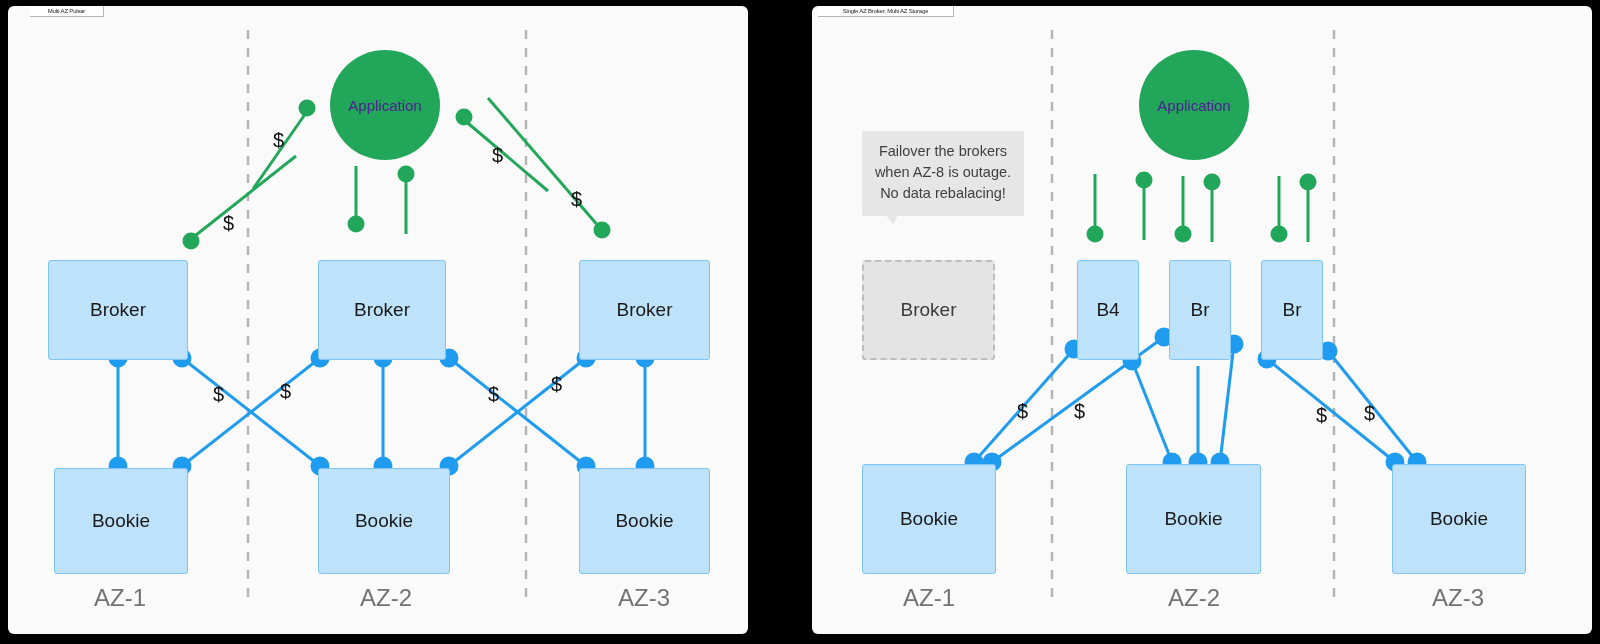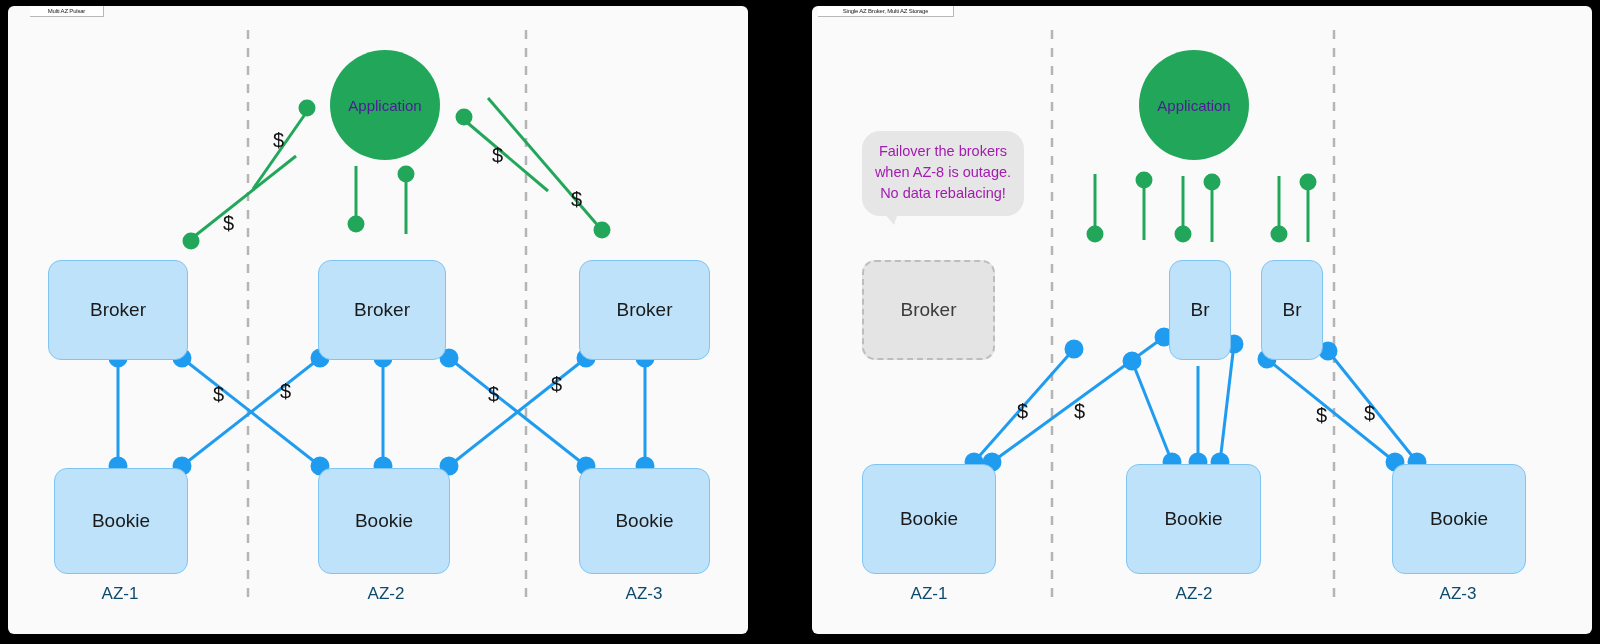--- a/index.html
+++ b/index.html
@@ -56,54 +56,54 @@
   .node {
     position: absolute;
     display: flex;
     align-items: center;
     justify-content: center;
     z-index: 10;
   }
   .box {
     background: #bfe2fb;
     border: 1px solid #7fc4f2;
-    border-radius: 13px;
+    border-radius: 3px;
     color: #1a1a1a;
     font-size: 19px;
   }
   .box.narrow { font-size: 19px; }
   .box.failed {
     background: #e4e4e4;
     border: 2px dashed #bdbdbd;
     color: #3c3c3c;
   }
   .circle {
     background: #22a75a;
     border-radius: 50%;
     color: #4c1d95;
     font-size: 15px;
   }
   .az-label {
     position: absolute;
-    color: #0c4a6e;
-    font-size: 17px;
+    color: #737373;
+    font-size: 24px;
     text-align: center;
     z-index: 10;
   }
   .dollar {
     position: absolute;
     color: #111111;
     font-size: 20px;
     z-index: 12;
   }
   .callout {
     position: absolute;
     background: #e6e6e6;
-    border-radius: 18px;
-    color: #a21caf;
+    border-radius: 1px;
+    color: #404040;
     font-size: 14.5px;
     line-height: 21px;
     text-align: center;
     padding: 10px 12px 12px 12px;
     z-index: 15;
   }
   .callout .tail {
     position: absolute;
     bottom: -9px; left: 22px;
     width: 0; height: 0;
@@ -275,20 +275,23 @@
         <div>Failover the brokers</div>
         <div>when AZ-8 is outage.</div>
         <div>No data rebalacing!</div>
         <div class="tail"></div>
       </div>
 
       <div class="node box failed" style="left:50px; top:254px; width:133px; height:100px;">
         <span>Broker</span>
       </div>
 
+      <div class="node box narrow" style="left:265px; top:254px; width:62px; height:100px;">
+        <span>B4</span>
+      </div>
       <div class="node box narrow" style="left:357px; top:254px; width:62px; height:100px;">
         <span>Br</span>
       </div>
       <div class="node box narrow" style="left:449px; top:254px; width:62px; height:100px;">
         <span>Br</span>
       </div>
 
       <div class="node box" style="left:50px;  top:458px; width:134px; height:110px;">
         <span>Bookie</span>
       </div>

